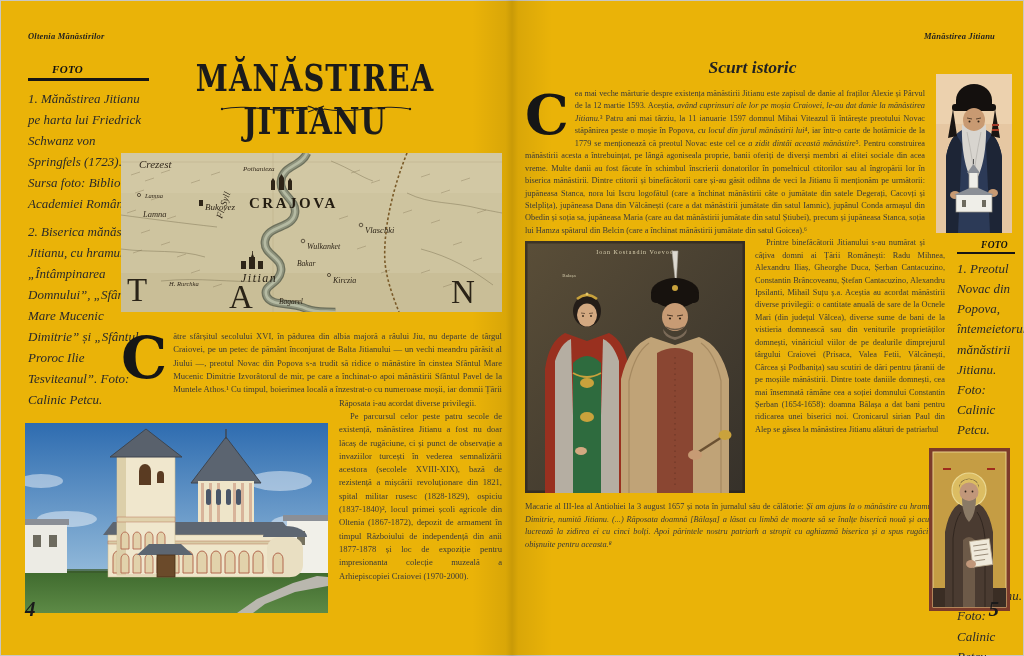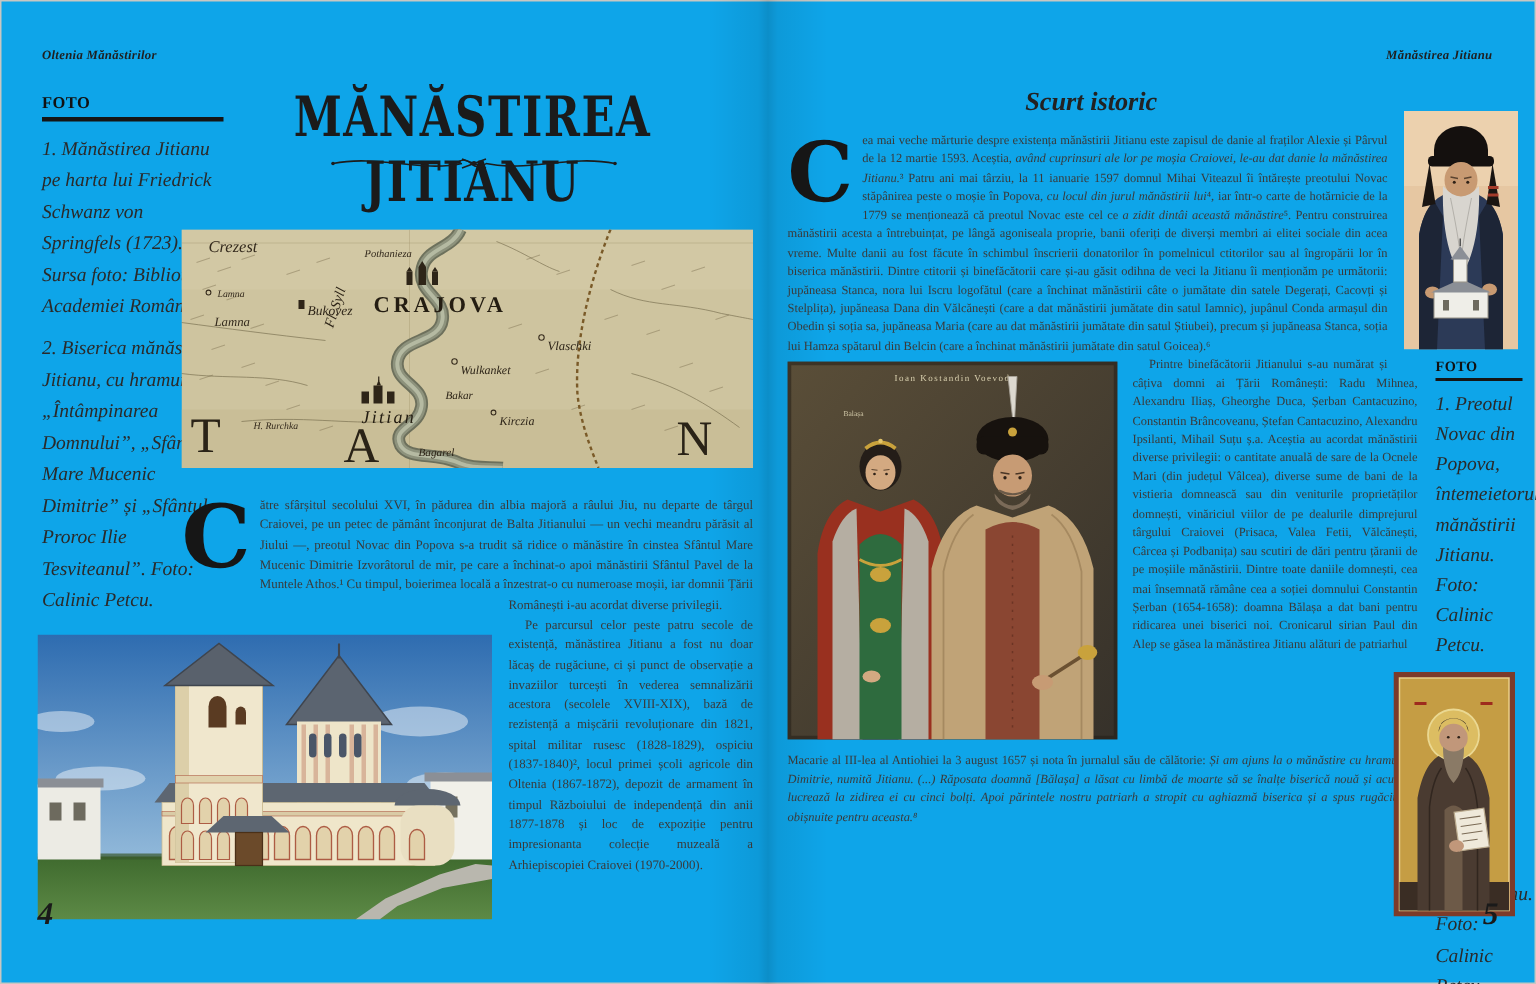--- a/index.html
+++ b/index.html
@@ -1,33 +1,33 @@
 <!DOCTYPE html>
 <html><head>
 <meta charset="utf-8">
 <style>
   html,body{margin:0;padding:0;background:#d8d7d3;}
-  #spread{position:relative;width:1024px;height:656px;background:#0ea5e9;overflow:hidden;
+  #spread{position:relative;width:1024px;height:656px;background:#eab308;overflow:hidden;
           font-family:"Liberation Serif",serif;box-shadow:inset 0 0 0 1px #c8c7c2;}
   .gutter{position:absolute;left:472px;top:0;width:80px;height:656px;pointer-events:none;
           background:linear-gradient(90deg,rgba(0,0,0,0) 0%,rgba(0,0,0,0.07) 42%,rgba(0,0,0,0.14) 50%,rgba(0,0,0,0.07) 58%,rgba(0,0,0,0) 100%);}
   .runhead{position:absolute;top:31px;font-size:8.5px;font-weight:bold;font-style:italic;color:#1f1f1f;letter-spacing:.2px;}
   .runhead.lft{left:28px;} .runhead.rgt{right:29px;text-align:right;}
   .fotobox{position:absolute;}
-  .fotohead{font-size:11px;font-weight:bold;color:#111;letter-spacing:.3px;}
+  .fotohead{font-size:11px;font-weight:bold;font-style:italic;color:#111;letter-spacing:.3px;margin-left:24px;}
   .fotorule{height:2.5px;background:#151515;margin:3px 0 7px 0;}
   .caption{font-size:13px;font-style:italic;line-height:1.62;color:#2a2a2a;margin:0 0 7px 0;text-align:left;}
   .fotobox.rgt .caption{font-size:13px;line-height:1.55;margin:0 0 5px 0;}
   .fotobox.rgt .fotohead{font-size:9.5px;}
   .fotobox.rgt .fotorule{height:2px;margin:2px 0 5px 0;}
   .main-title{position:absolute;left:140px;top:56px;width:350px;text-align:center;
               font-family:"DejaVu Serif",serif;font-weight:700;font-size:29px;letter-spacing:1px;
               color:#1b1b1b;transform:scaleY(1.28);transform-origin:center top;}
   .flourish{position:absolute;left:218px;top:101px;width:196px;height:16px;}
-  .section-title{position:absolute;left:525px;top:57px;width:405px;text-align:center;
+  .section-title{position:absolute;left:550px;top:57px;width:405px;text-align:center;
                  font-size:17.5px;font-weight:bold;font-style:italic;color:#222;}
   .mapimg{position:absolute;left:121px;top:153px;width:381px;height:159px;}
   .bodytext{position:absolute;text-align:justify;color:#3a3a3a;}
   .leftbody{left:121px;top:330px;width:381px;font-size:8.6px;line-height:1.55;}
   .rightbody{left:525px;top:88px;width:420px;font-size:8.3px;line-height:1.5;}
   .dropcap{float:left;font-family:"DejaVu Serif",serif;font-weight:700;color:#161616;
            font-size:58px;line-height:.8;padding:5px 6px 2px 0;}
   .dc2{font-size:55px;}
   .para{margin:0;}
   .ind{text-indent:11px;}
@@ -220,21 +220,21 @@
               <path d="M108,126 v-12 a4,5 0 0 1 8,0 v12 z"></path>
           <path d="M120,126 v-12 a4,5 0 0 1 8,0 v12 z"></path>
               <path d="M132,126 v-12 a4,5 0 0 1 8,0 v12 z"></path>
         </g>
         <g>
           <polygon points="112,132 168,132 156,121 124,121" fill="#5d6671"></polygon>
           <rect x="132" y="132" width="18" height="22" fill="#6b4a2a" stroke="#4a3018" stroke-width="0.8"></rect>
         </g>
       </g>
     </svg>
-      </div><span>numeroase moșii, iar domnii Țării Românești i-au acordat diverse privilegii.</span>
+      </div><span>numeroase moșii, iar domnii Țării Răposata i-au acordat diverse privilegii.</span>
     <p class="para ind">Pe parcursul celor peste patru secole de existență, mănăstirea Jitianu a fost nu doar lăcaș de rugăciune, ci și punct de observație a invaziilor turcești în vederea semnalizării acestora (secolele XVIII-XIX), bază de rezistență a mișcării revoluționare din 1821, spital militar rusesc (1828-1829), ospiciu (1837-1840)², locul primei școli agricole din Oltenia (1867-1872), depozit de armament în timpul Războiului de independență din anii 1877-1878 și loc de expoziție pentru impresionanta colecție muzeală a Arhiepiscopiei Craiovei (1970-2000).</p>
   </div>
 
   <div class="pagenum lft">4</div>
 
   <div class="runhead rgt">Mănăstirea Jitianu</div>
   <div class="section-title">Scurt istoric</div>
 
   <div class="bodytext rightbody">
     <div class="monk-float">

